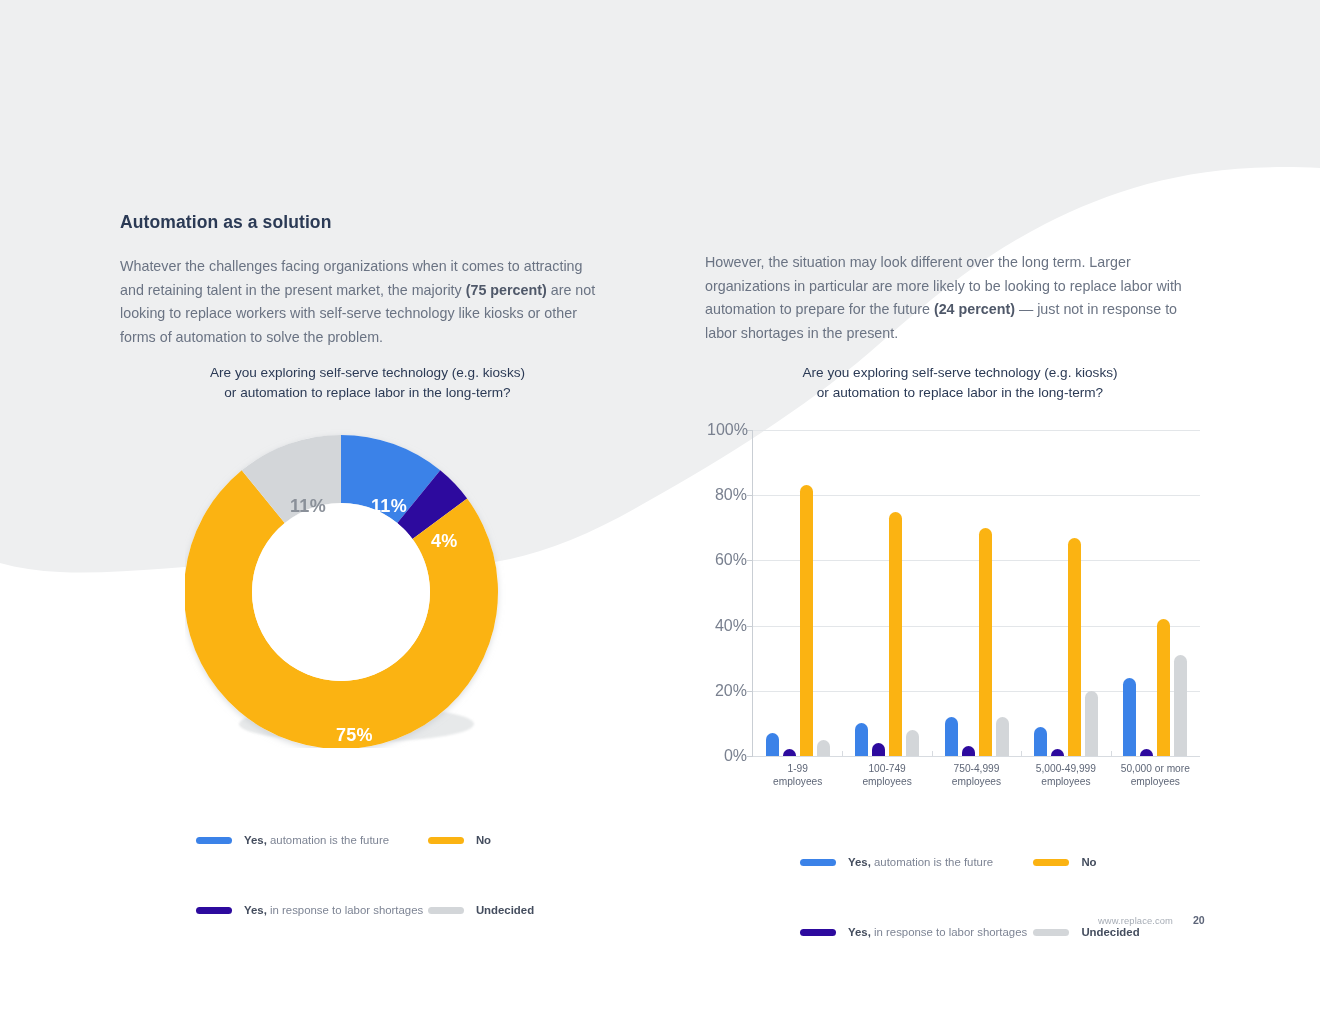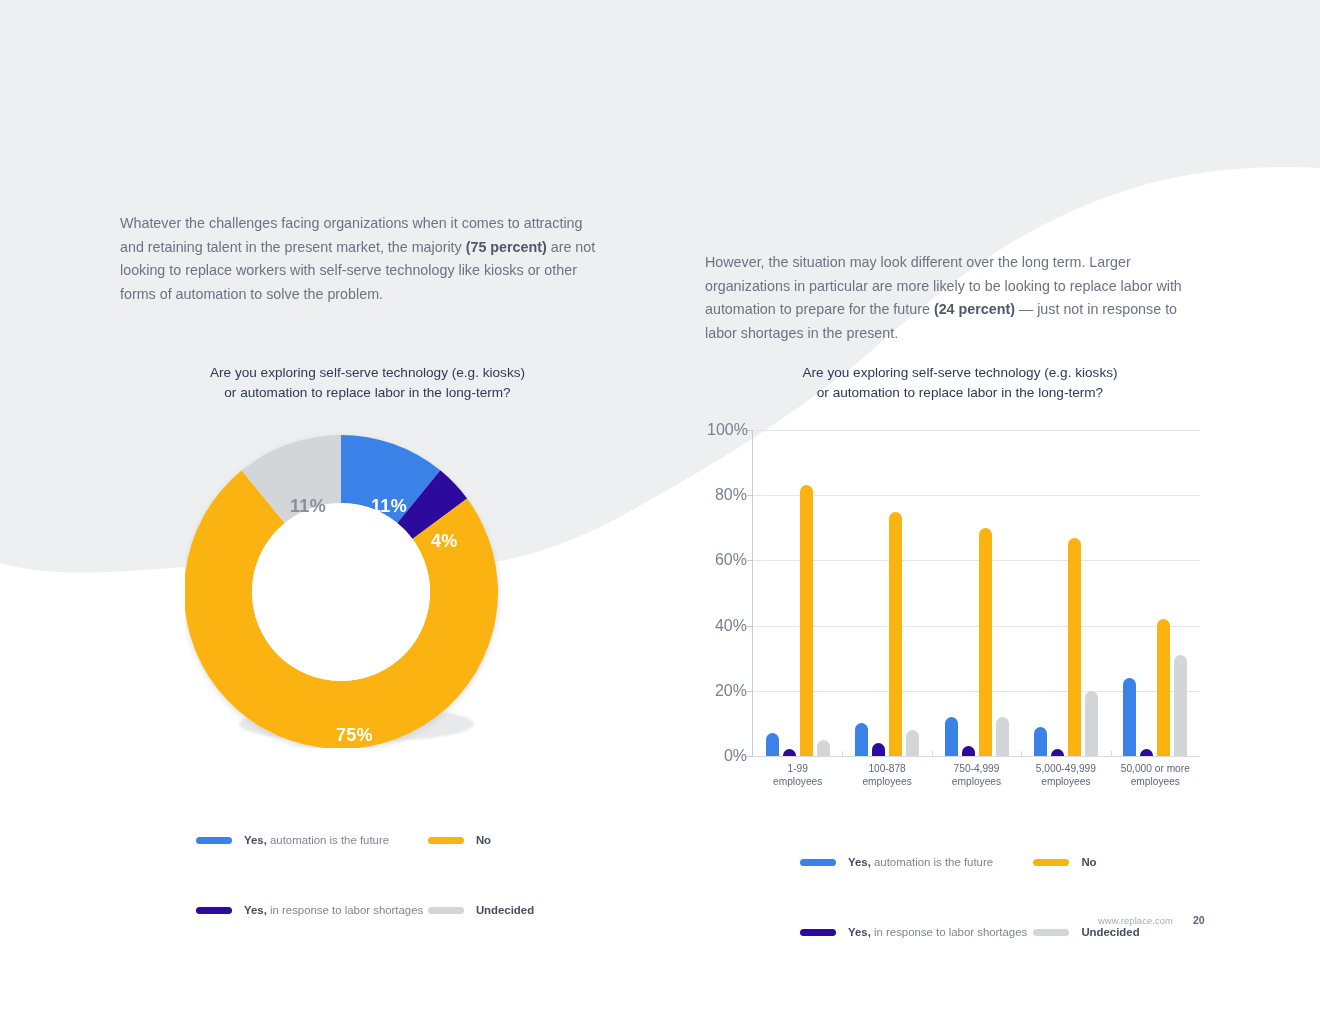--- a/index.html
+++ b/index.html
@@ -272,20 +272,21 @@
 
 <svg id="bg-blob" viewBox="0 0 1320 1020" preserveAspectRatio="none" xmlns="http://www.w3.org/2000/svg">
   <path d="M0,0 L1320,0 L1320,168 C1200,162 1120,186 1045,224 C975,260 930,300 870,352
            C800,412 720,460 650,500 C585,538 530,560 470,565 C405,570 340,560 270,562
            C195,564 120,575 60,572 C38,571 18,568 0,563 Z" fill="#eeeff0"></path>
 </svg>
 
 <div id="page">
 
   <div class="col-left">
+    <h1 class="section-title">Automation as a solution</h1>
     <p class="body-text"><span>Whatever the challenges facing organizations when it comes to attracting and retaining talent in the present market, the majority </span><b>(75 percent)</b><span> are not looking to replace workers with self-serve technology like kiosks or other forms of automation to solve the problem.</span></p>
   </div>
 
   <div class="col-right">
     <p class="body-text"><span>However, the situation may look different over the long term. Larger organizations in particular are more likely to be looking to replace labor with automation to prepare for the future </span><b>(24 percent)</b><span> — just not in response to labor shortages in the present.</span></p>
   </div>
 
   <div id="donut-title" class="chart-title">
     <div>Are you exploring self-serve technology (e.g. kiosks)</div>
     <div>or automation to replace labor in the long-term?</div>
@@ -395,21 +396,21 @@
           <div class="bar" title="No: 42%" style="left: 34px; height: 136.92px; background: rgb(251, 179, 18);"></div>
           <div class="bar" title="Undecided: 31%" style="left: 51px; height: 101.06px; background: rgb(211, 214, 217);"></div>
         </div>
       </div>
     <div id="bar-xlabels">
         <div class="xgroup-label" style="left: 44.7px;">
           <div>1-99</div>
           <div>employees</div>
         </div>
         <div class="xgroup-label" style="left: 134.1px;">
-          <div>100-878</div>
+          <div>100-749</div>
           <div>employees</div>
         </div>
         <div class="xsep" style="left: 137.4px;"></div>
         <div class="xgroup-label" style="left: 223.5px;">
           <div>750-4,999</div>
           <div>employees</div>
         </div>
         <div class="xsep" style="left: 226.8px;"></div>
         <div class="xgroup-label" style="left: 312.9px;">
           <div>5,000-49,999</div>

